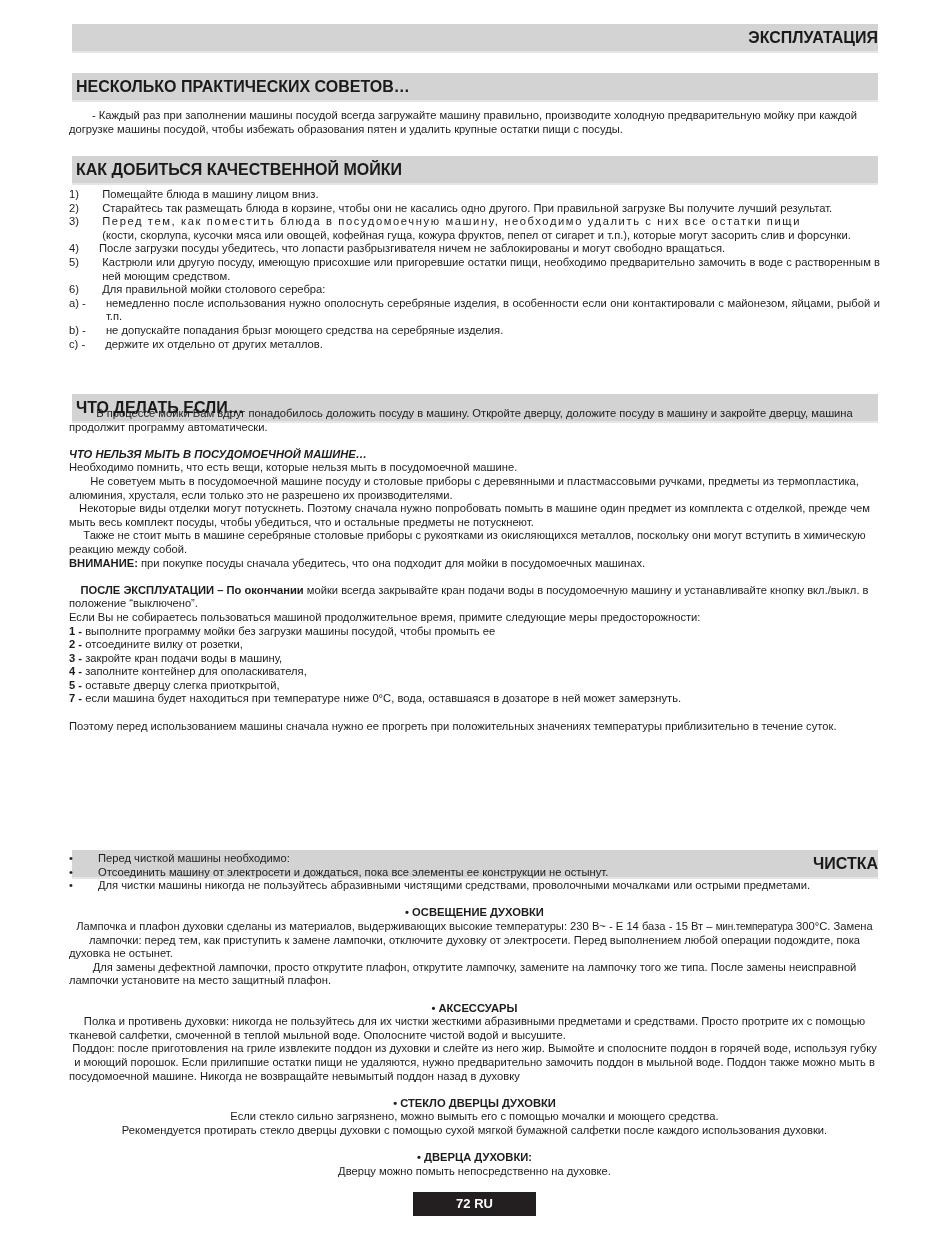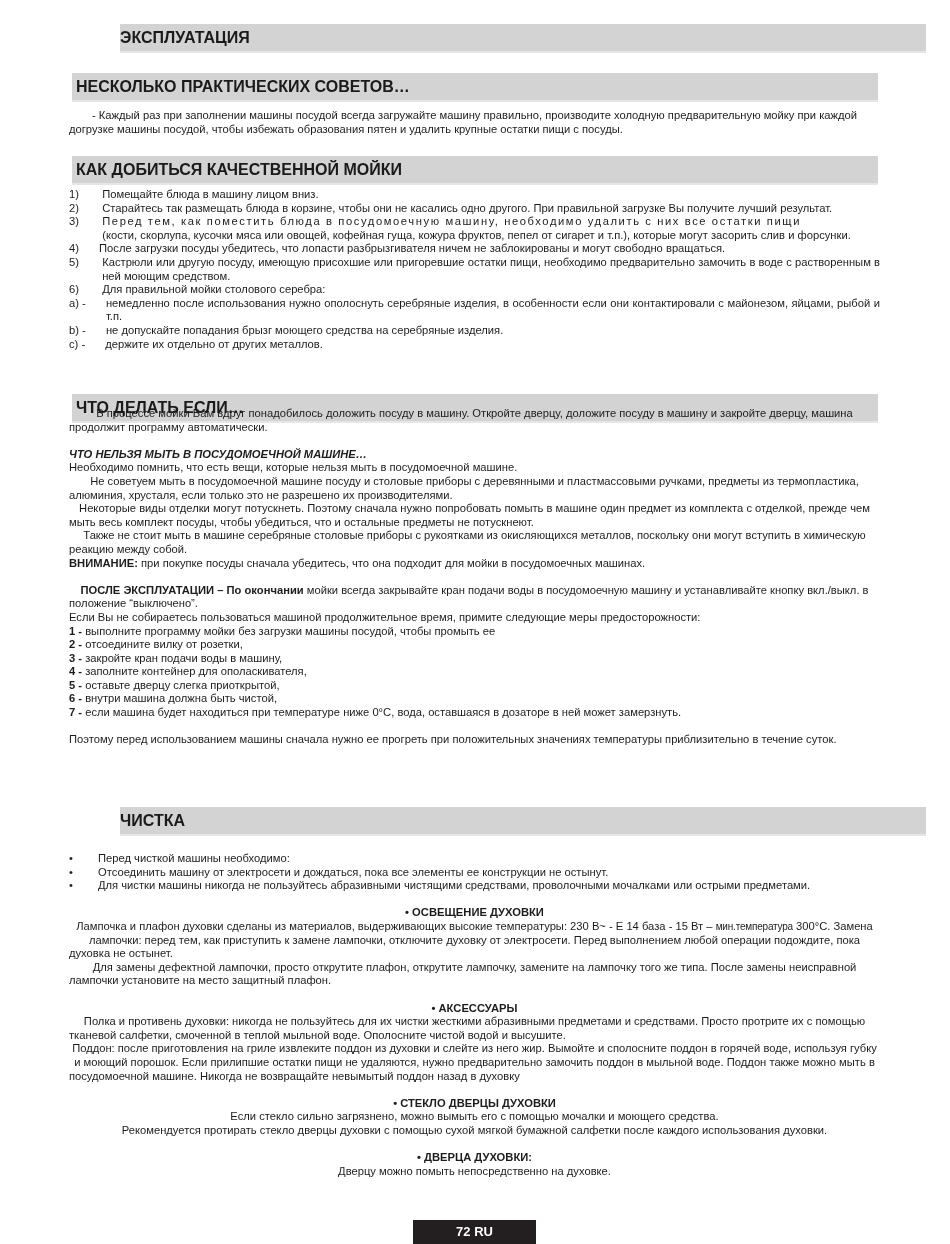--- a/index.html
+++ b/index.html
@@ -7,40 +7,40 @@
     width: 950px; height: 1244px; position: relative; overflow: hidden;
     font-family: "Liberation Sans", sans-serif; color: #1a1a1a;
   }
   .bar {
     position: absolute; left: 72px; width: 806px; height: 29px;
     background: #d3d3d3; border-bottom: 2px solid #e6e6e6;
     box-sizing: border-box;
     font-family: "Liberation Sans", sans-serif; font-weight: bold;
     font-size: 16px; color: #1a1a1a; line-height: 28px;
   }
-  .bar.center { text-align: left; margin-left: 48px; }
+  .bar.center { text-align: right; }
   .bar.left { padding-left: 4px; }
   .txt {
     position: absolute; left: 69px; width: 811px;
     font-family: "Liberation Sans", sans-serif;
     font-size: 11.2px; line-height: 13.6px; color: #1c1c1c;
   }
   .justify { text-align: justify; text-align-last: left; }
   .p { margin: 0; text-align: center; }
   .hang { display: flex; }
   .hang .n { flex: 0 0 auto; white-space: pre; }
   .hang .t { flex: 1 1 auto; margin-left: 17px; }
   .spaced { letter-spacing: 1.6px; }
   .b { font-weight: bold; }
   .bi { font-weight: bold; font-style: italic; }
   .gap { height: 13.6px; }
   .bullet { display: inline-block; width: 12px; }
   .small { font-size: 10px; letter-spacing: -0.2px; }
   .pagebox {
-    position: absolute; left: 413px; top: 1220px; width: 123px; height: 24px;
+    position: absolute; left: 413px; top: 1192px; width: 123px; height: 24px;
     background: #231f20; color: #ffffff; text-align: center;
     font-family: "Liberation Sans", sans-serif; font-weight: bold; font-size: 13px;
     line-height: 24px;
   }
 </style>
 </head>
 <body>
 
 <div class="bar center" style="top:24px;">
   <span>ЭКСПЛУАТАЦИЯ</span>
@@ -109,28 +109,27 @@
   <p class="p"><span class="b">ВНИМАНИЕ:</span><span> при покупке посуды сначала убедитесь, что она подходит для мойки в посудомоечных машинах.</span></p>
   <div class="gap"></div>
   <p class="p"><span class="b">ПОСЛЕ ЭКСПЛУАТАЦИИ – По окончании</span><span> мойки всегда закрывайте кран подачи воды в посудомоечную машину и устанавливайте кнопку вкл./выкл. в положение “выключено”.</span></p>
   <p class="p">Если Вы не собираетесь пользоваться машиной продолжительное время, примите следующие меры предосторожности:</p>
   <div>
     <p class="p"><span class="b">1 - </span><span>выполните программу мойки без загрузки машины посудой, чтобы промыть ее</span></p>
     <p class="p"><span class="b">2 - </span><span>отсоедините вилку от розетки,</span></p>
     <p class="p"><span class="b">3 - </span><span>закройте кран подачи воды в машину,</span></p>
     <p class="p"><span class="b">4 - </span><span>заполните контейнер для ополаскивателя,</span></p>
     <p class="p"><span class="b">5 - </span><span>оставьте дверцу слегка приоткрытой,</span></p>
-    <p class="p"><span class="b">6 - </span><span>внутри машина должна быть чистой,</span></p>
     <p class="p"><span class="b">7 - </span><span>если машина будет находиться при температуре ниже 0°C, вода, оставшаяся в дозаторе в ней может замерзнуть.</span></p>
   </div>
   <div class="gap"></div>
   <p class="p">Поэтому перед использованием машины сначала нужно ее прогреть при положительных значениях температуры приблизительно в течение суток.</p>
 </div>
 
-<div class="bar center" style="top:807px;">
+<div class="bar center" style="top:850px;">
   <span>ЧИСТКА</span>
 </div>
 <div class="txt" style="top:852px;">
   <div class="hang">
       <span class="n bullet">•</span>
       <span class="t">Перед чисткой машины необходимо:</span>
     </div>
   <div class="hang">
       <span class="n bullet">•</span>
       <span class="t">Отсоединить машину от электросети и дождаться, пока все элементы ее конструкции не остынут.</span>

